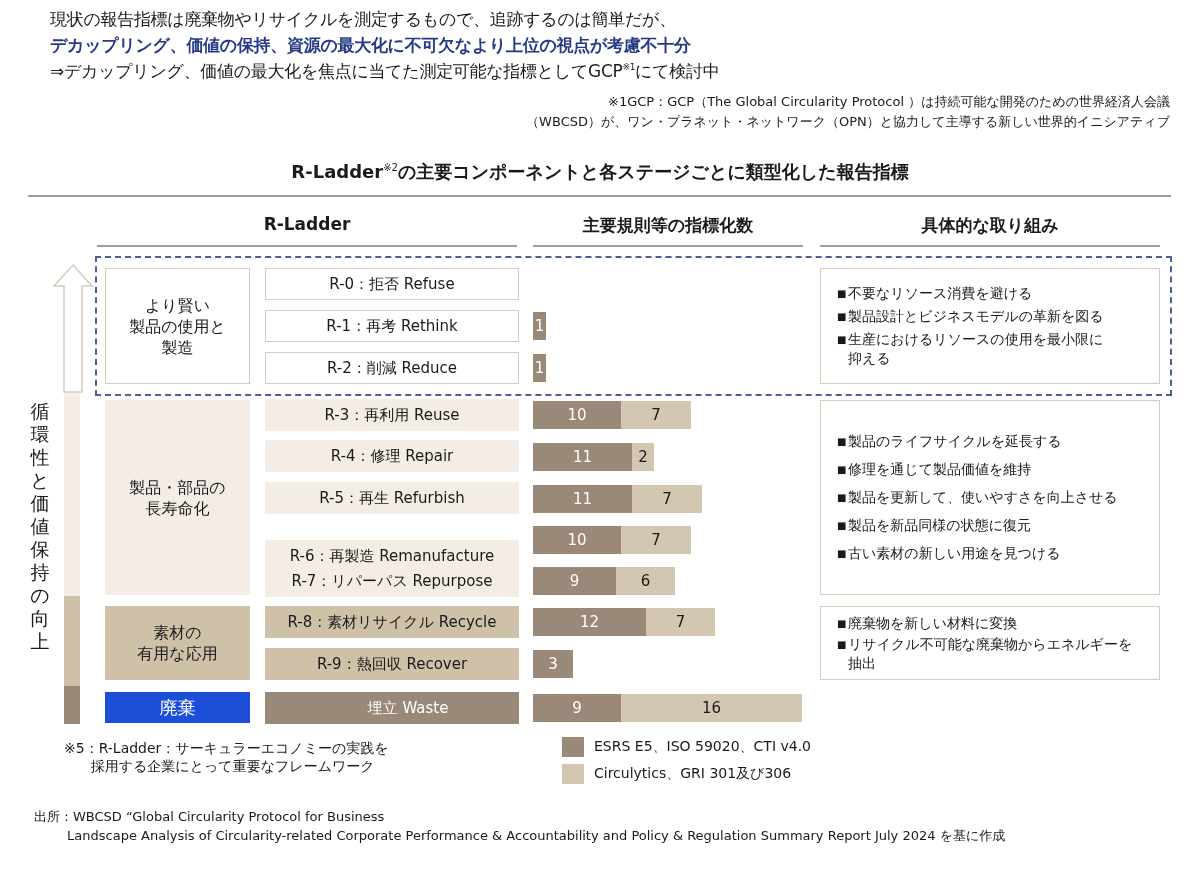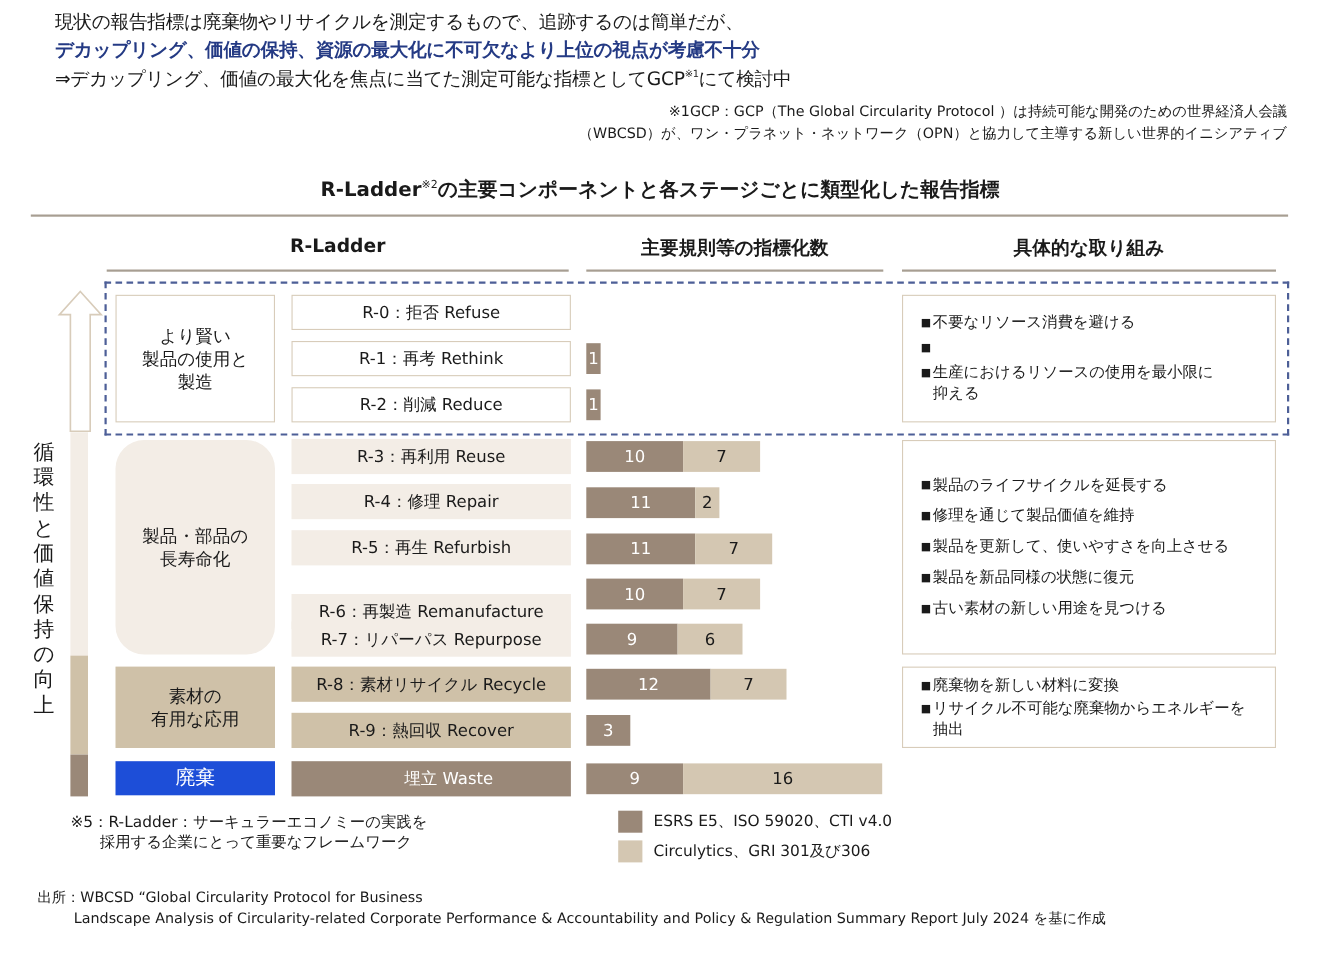--- a/index.html
+++ b/index.html
@@ -24,21 +24,21 @@
   .col-head { top: 214px; font-size: 17px; font-weight: bold; text-align: center; }
   .col-rule { top: 245px; height: 2px; background: #a79e92; }
 
   .dash-box { left: 95px; top: 256px; width: 1077px; height: 140px; border: 2px dashed #4d5f97; }
   .bar-seg { left: 64px; width: 16px; }
 
   .v-label { left: 28px; top: 400px; width: 24px; font-size: 19px; line-height: 23px; text-align: center; word-break: break-all; }
 
   .group-box { left: 105px; display: flex; align-items: center; justify-content: center; text-align: center; font-size: 16px; line-height: 21px; white-space: pre-line; }
   .group-box.white { background: #fff; border: 1.5px solid #d8ccba; }
-  .group-box.pale { background: #f3ede6; border-radius: 26px; }
+  .group-box.pale { background: #f3ede6; }
   .group-box.mid { background: #cfc1a8; }
   .group-box.dark { background: #1d4ed8; color: #fff; font-size: 18px; }
 
   .stage-box { left: 265px; width: 254px; height: 32px; display: flex; align-items: center; justify-content: center; font-size: 15px; white-space: nowrap; }
   .stage-box.white { background: #fff; border: 1.5px solid #d8ccba; }
   .stage-box.pale { background: #f3ede6; }
   .stage-box.mid { background: #cfc1a8; }
   .stage-box.dark { background: #9a8878; color: #fff; }
 
   .bar { left: 533px; height: 28px; display: flex; }
@@ -148,20 +148,21 @@
     <div class="seg light" style="width:181px;">16</div>
   </div>
 
 <div class="abs ex-box" style="top:268px;height:116px;">
   <div class="ex-item">
       <span class="bullet">■</span>
       <span class="txt">不要なリソース消費を避ける</span>
     </div>
   <div class="ex-item" style="margin-top:4px;">
       <span class="bullet">■</span>
+      <span class="txt">製品設計とビジネスモデルの革新を図る</span>
     </div>
   <div class="ex-item" style="margin-top:4px;">
       <span class="bullet">■</span>
       <span class="txt">生産におけるリソースの使用を最小限に
 抑える</span>
     </div>
 </div>
 
 <div class="abs ex-box" style="top:400px;height:195px;">
   <div class="ex-item">

